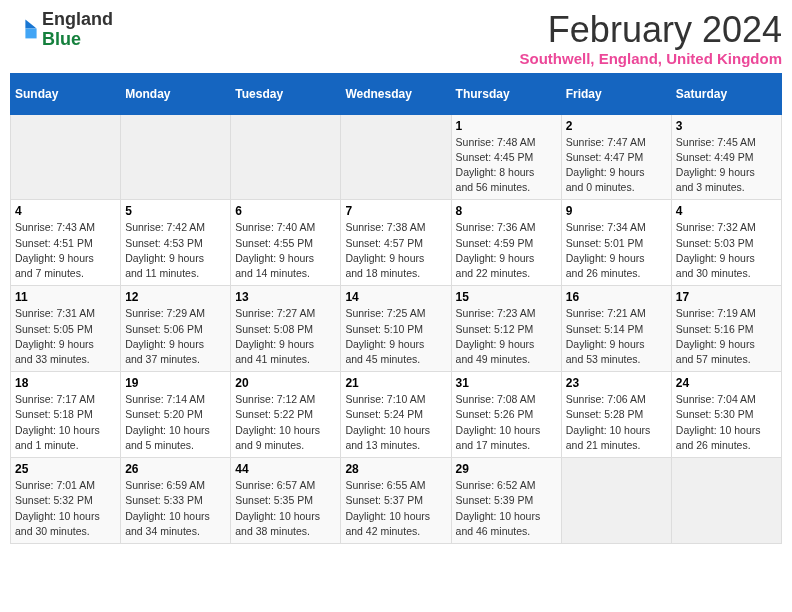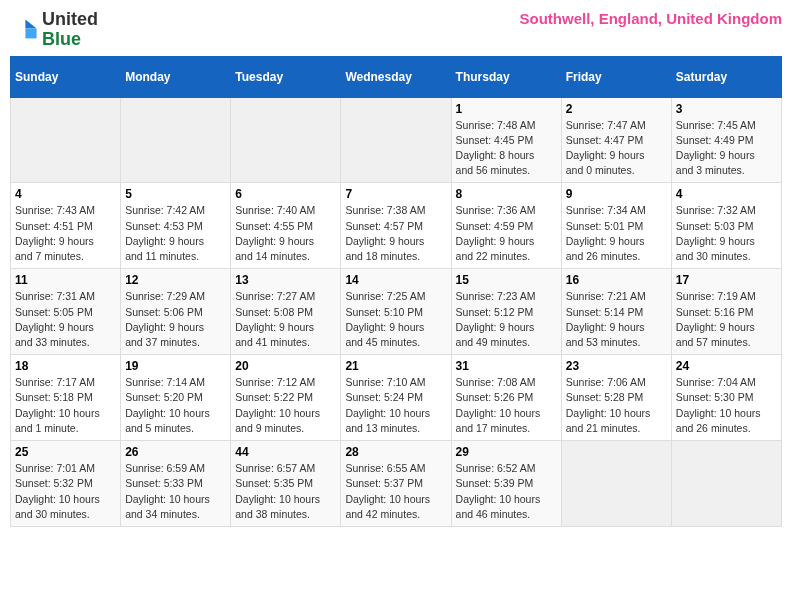--- a/index.html
+++ b/index.html
@@ -89,25 +89,26 @@
 </head>
 <body>
 
 <div class="header-area">
   <div class="logo">
     <svg class="logo-icon" viewBox="0 0 40 40">
       <polygon points="22,5 38,18 22,18" fill="#1976d2"></polygon>
       <polygon points="22,18 38,18 38,32 22,32" fill="#42a5f5"></polygon>
     </svg>
     <div class="logo-text">
-      <div class="logo-general">United</div>
+      <div class="logo-general">England</div>
       <div class="logo-blue">Blue</div>
     </div>
   </div>
   <div class="title-area">
+    <div class="month-title">February 2024</div>
     <div class="location">Southwell, England, United Kingdom</div>
   </div>
 </div>
 
 <table class="calendar">
   <thead>
     <tr>
     <th>Sunday</th>
         <th>Monday</th>
         <th>Tuesday</th>

